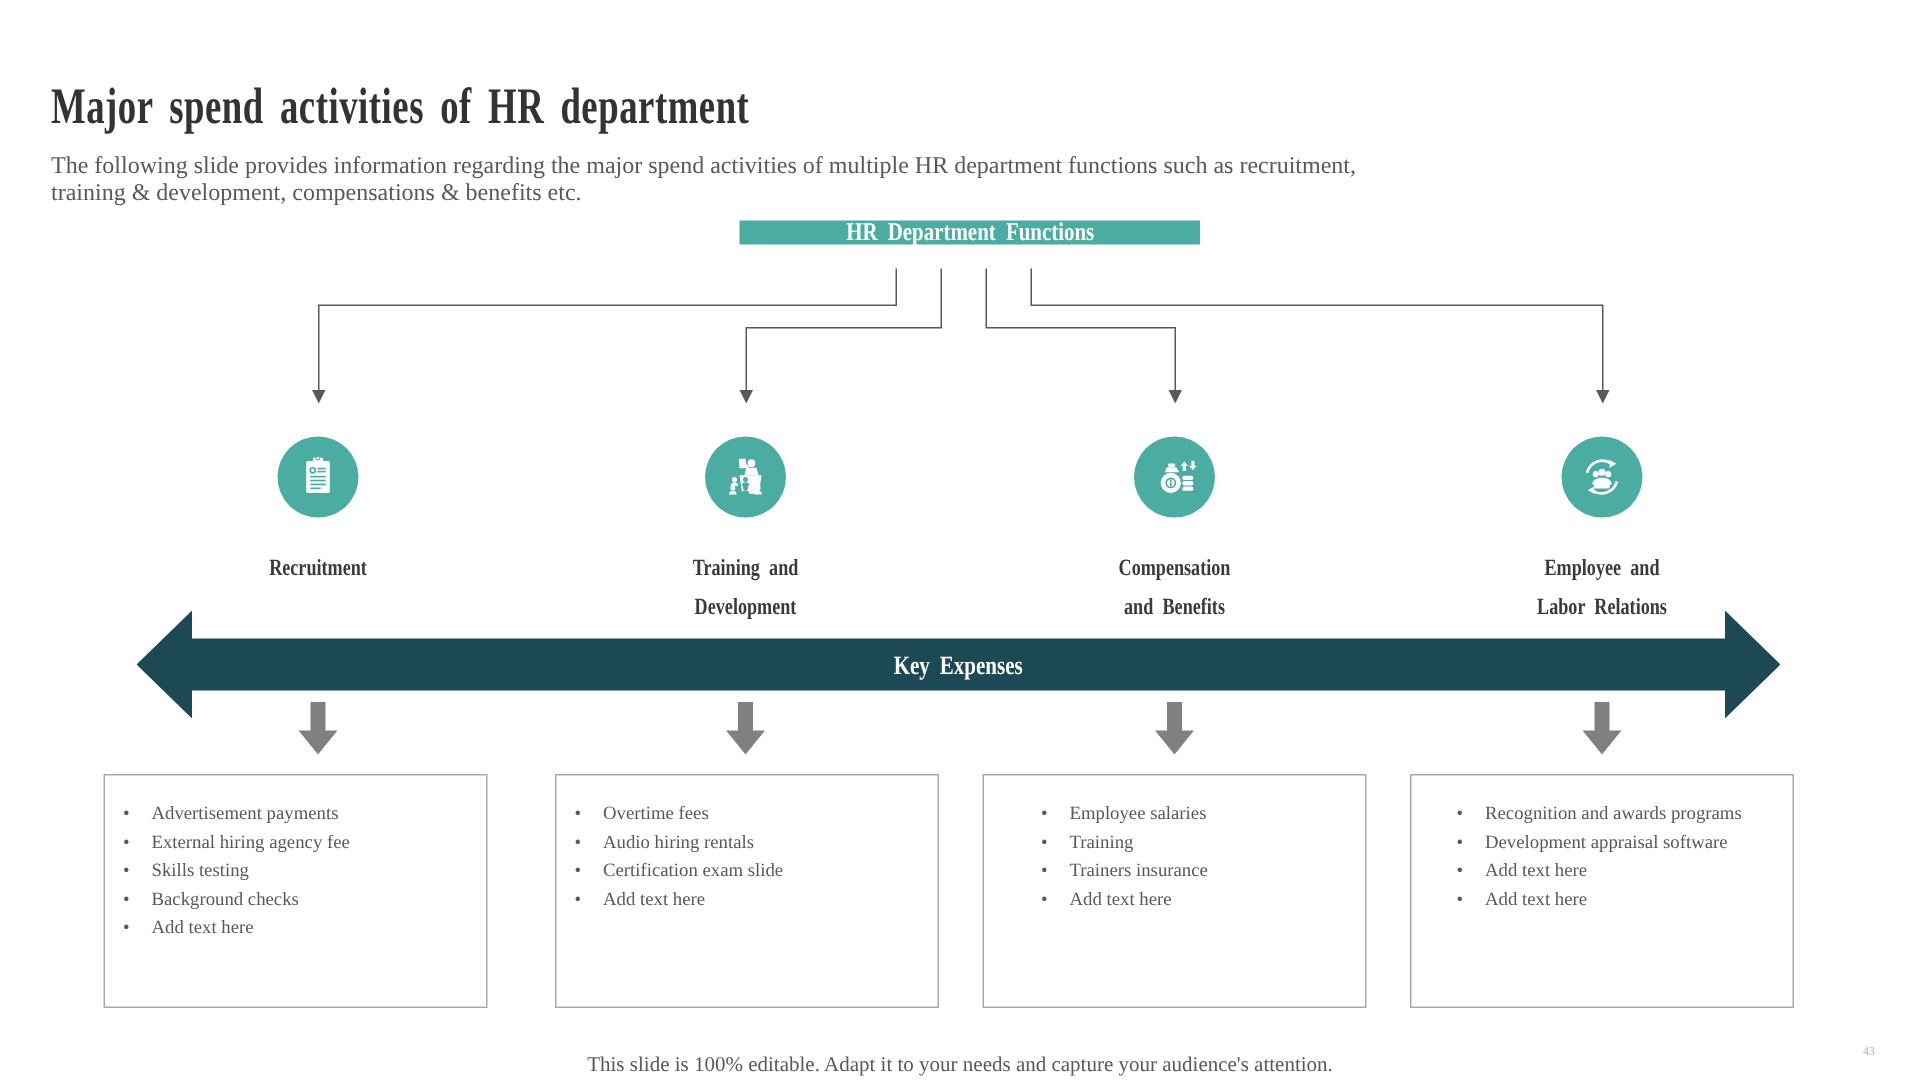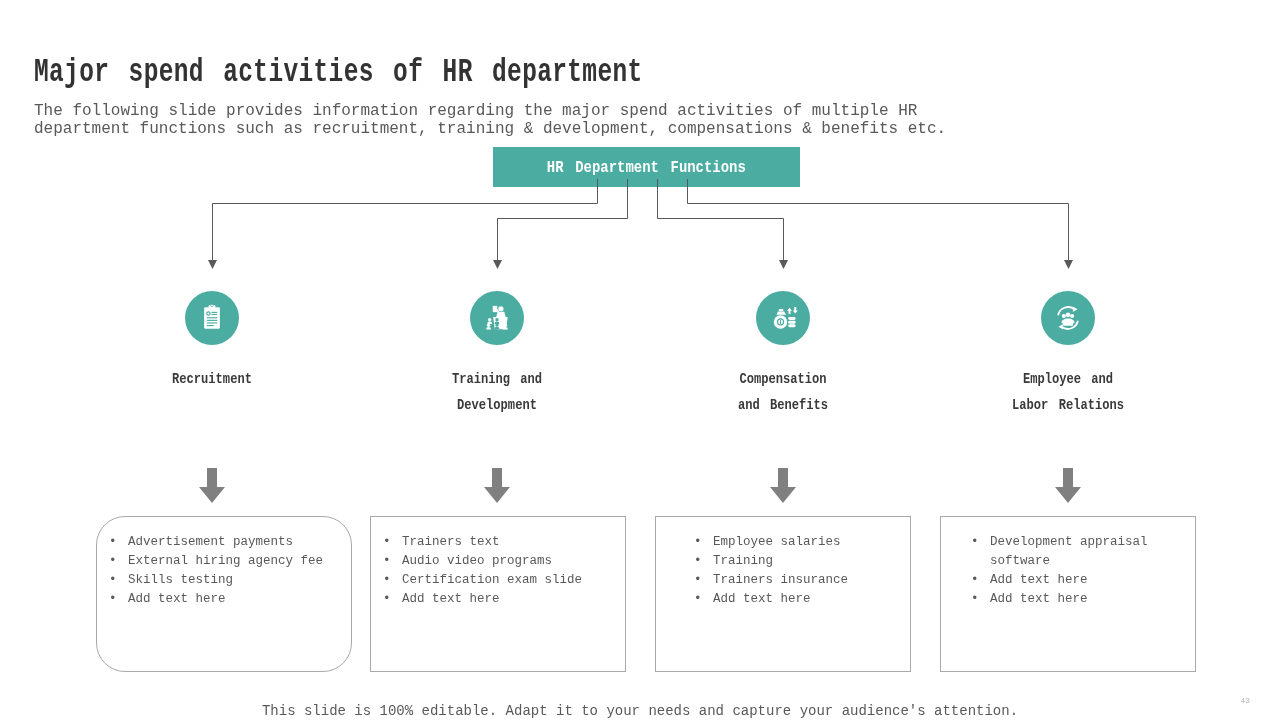--- a/index.html
+++ b/index.html
@@ -1,26 +1,26 @@
 <!DOCTYPE html>
 <html style="--teal: #4BACA1; --dark: #1D4855; --arrow_gray: #808080; --line: #595959; --text: #595959; --box_border: #A9A9A9; --page_num: #B3B3B3;"><head>
 <meta charset="utf-8">
 <style>
   html,body{margin:0;padding:0;background:#fff;}
   .slide{position:relative;width:1280px;height:720px;background:#fff;overflow:hidden;
-         font-family:Liberation Mono, monospace;}
+         font-family:Liberation Serif, serif;}
 
   
   .title{position:absolute;left:34px;top:30px;font-size:34px;font-weight:700;color:#333;
          transform:scaleX(0.72);transform-origin:left top;white-space:nowrap;
          word-spacing:6px;letter-spacing:0.5px;}
   .subtitle{position:absolute;left:34px;top:86px;width:920px;font-size:16px;color:#595959;}
 
   
-  .root-box{position:absolute;left:493px;top:147px;width:307px;height:40px;
+  .root-box{position:absolute;left:493px;top:147px;width:307px;height:16px;
             background:var(--teal,#4BACA1);display:flex;align-items:center;justify-content:center;}
   .root-box span{color:#fff;font-size:17px;font-weight:700;white-space:nowrap;
                  transform:scaleX(0.82);word-spacing:4px;}
 
   
   .overlay{position:absolute;left:0;top:0;width:1280px;height:720px;pointer-events:none;}
 
   
   .icon-circle{position:absolute;top:291px;width:54px;height:54px;border-radius:50%;
                background:var(--teal,#4BACA1);display:flex;align-items:center;justify-content:center;}
@@ -181,47 +181,52 @@
   </div>
   <div class="col-label" style="left:673px;">
     <div>Compensation</div>
     <div>and Benefits</div>
   </div>
   <div class="col-label" style="left:958px;">
     <div>Employee and</div>
     <div>Labor Relations</div>
   </div>
 
-
-  <div class="expense-box b1" style="left:96px;border-radius:29px;">
+  <div class="banner">
+    <span>Key Expenses</span>
+  </div>
+
+  <div class="expense-box b1" style="left:69px;">
     <ul>
       <li>Advertisement payments</li>
       <li>External hiring agency fee</li>
       <li>Skills testing</li>
+      <li>Background checks</li>
       <li>Add text here</li>
     </ul>
   </div>
   <div class="expense-box b2" style="left:370px;">
     <ul>
-      <li>Trainers text</li>
-      <li>Audio video programs</li>
+      <li>Overtime fees</li>
+      <li>Audio hiring rentals</li>
       <li>Certification exam slide</li>
       <li>Add text here</li>
     </ul>
   </div>
   <div class="expense-box b3" style="left:655px;">
     <ul>
       <li>Employee salaries</li>
       <li>Training</li>
       <li>Trainers insurance</li>
       <li>Add text here</li>
     </ul>
   </div>
   <div class="expense-box b4" style="left:940px;">
     <ul>
+      <li>Recognition and awards programs</li>
       <li>Development appraisal software</li>
       <li>Add text here</li>
       <li>Add text here</li>
     </ul>
   </div>
 
   <div class="footer">This slide is 100% editable. Adapt it to your needs and capture your audience's attention.</div>
   <div class="page-num">43</div>
 
 </div>

